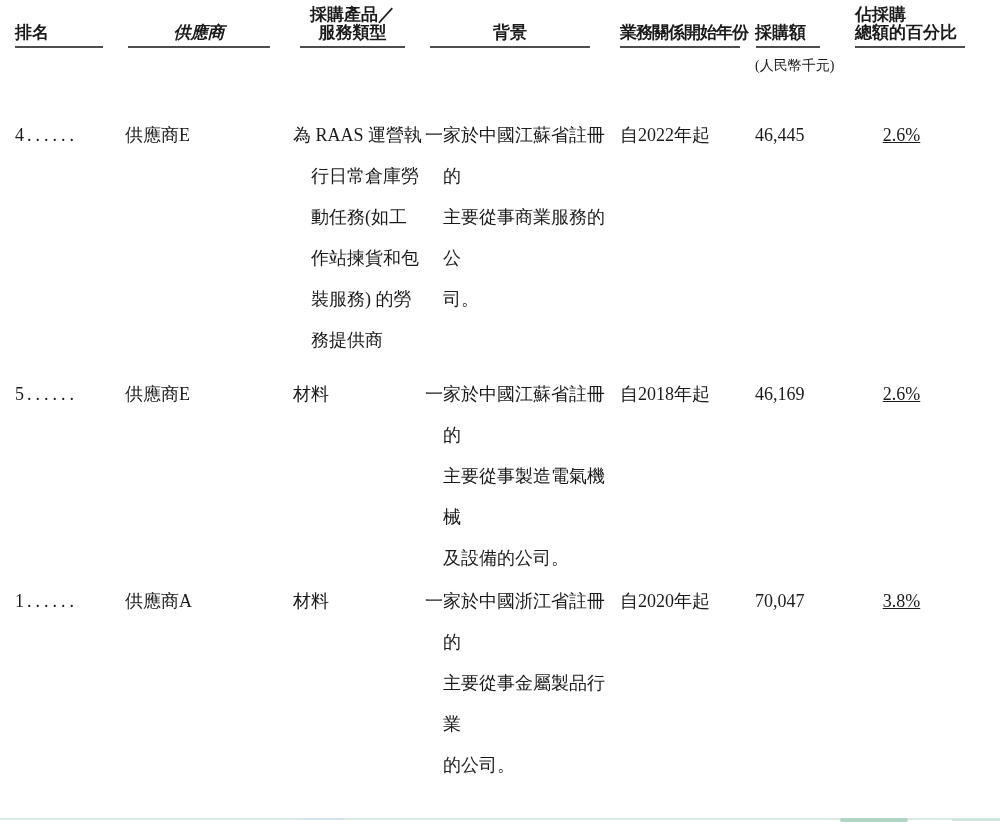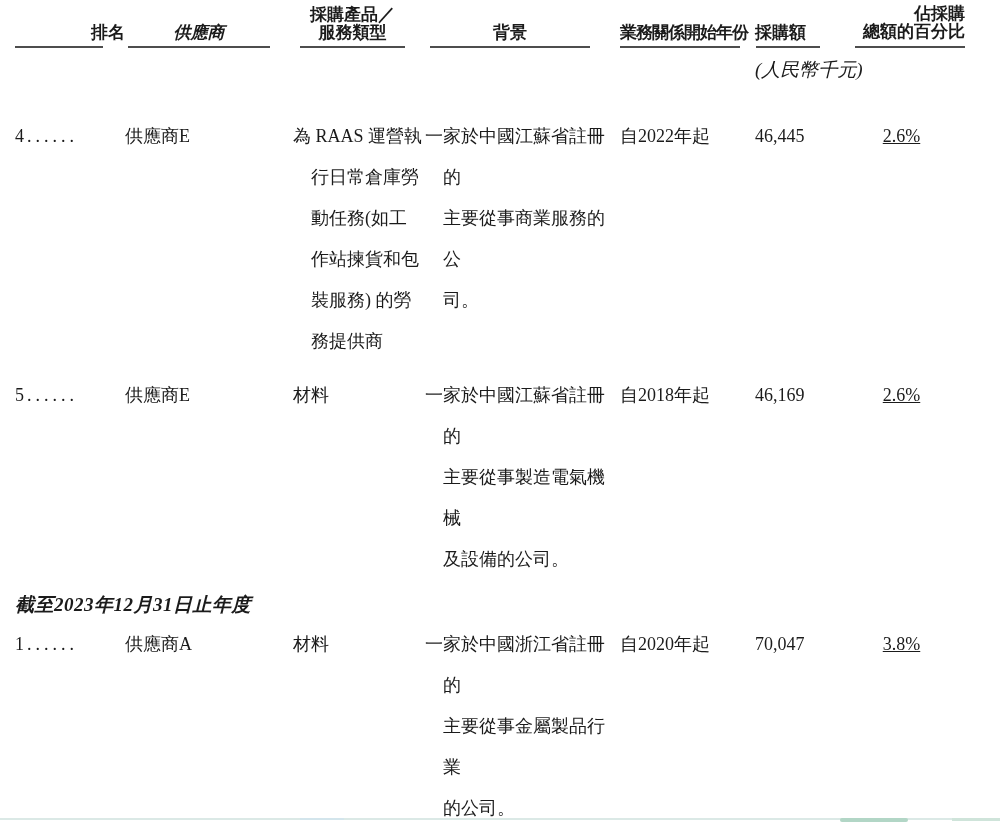--- a/index.html
+++ b/index.html
@@ -30,38 +30,38 @@
   th { font-weight: normal; }
   th, td { vertical-align: top; text-align: left; }
 
   
   tr.header th { vertical-align: bottom; }
   .hblock { font-family: "Liberation Sans", "DejaVu Sans", sans-serif;
             font-weight: 700; font-size: 17px; line-height: 18px;
             text-align: center; white-space: pre-line; }
   .ul { height: 2px; background: #4d4d4d; margin-top: 4px; }
 
-  .h-rank  .hblock { text-align: right; }
+  .h-rank  .hblock { text-align: left; }
   .h-rank  .ul { width: 88px; }
   .h-supp  .ul { width: 142px; margin-left: 3px; }
   .h-supp  .hblock { width: 148px; font-style: italic; }
   .h-type  .ul { width: 105px; margin-left: 7px; }
   .h-type  .hblock { width: 119px; }
   .h-bg    .ul { width: 160px; margin-left: 5px; }
   .h-bg    .hblock { width: 170px; }
   .h-year  .ul { width: 120px; }
   .h-year  .hblock { width: 120px; white-space: nowrap; letter-spacing: -1px; text-align: right; }
   .h-amt   .ul { width: 64px; margin-left: auto; margin-right: 18px; }
   .h-amt   .hblock { text-align: left; padding-right: 23px; }
   .h-pct   .ul { width: 110px; margin-left: auto; margin-right: 0; }
-  .h-pct   .hblock { text-align: right; padding-left: 17px; font-family: Liberation Mono, monospace; }
+  .h-pct   .hblock { text-align: left; padding-left: 17px; }
 
   
   tr.note td { height: 34px; vertical-align: top; padding-top: 9px; }
-  .amt-note { font-style: italic; font-size: 19px; 
+  .amt-note { font-size: 14px; 
               white-space: nowrap; }
 
   
   tr.spacer td { height: 33px; }
 
   
   tr.data td { font-size: 18px; line-height: 41px; }
   td.rank-cell  { white-space: nowrap; }
   .rank-dots { letter-spacing: 4px; padding-left: 3px; }
   td.type-cell .lines,
@@ -183,25 +183,20 @@
       <td class="bg-cell">
             <div class="lines">一家於中國江蘇省註冊的
 主要從事製造電氣機械
 及設備的公司。</div>
           </td>
       <td class="year-cell"><span>自2018年起</span></td>
       <td class="amt-cell"><span>46,169</span></td>
       <td class="pct-cell"><span>2.6%</span></td>
     </tr>
 
-    <tr class="section">
-      <td colspan="7">
-        <div class="section-title">截至2023年12月31日止年度</div>
-      </td>
-    </tr>
 
     <tr class="data row-1">
       <td class="rank-cell"><span>1</span><span class="rank-dots">......</span></td>
       <td class="supp-cell"><span>供應商A</span></td>
       <td class="type-cell">
             <div class="lines">材料</div>
           </td>
       <td class="bg-cell">
             <div class="lines">一家於中國浙江省註冊的
 主要從事金屬製品行業

